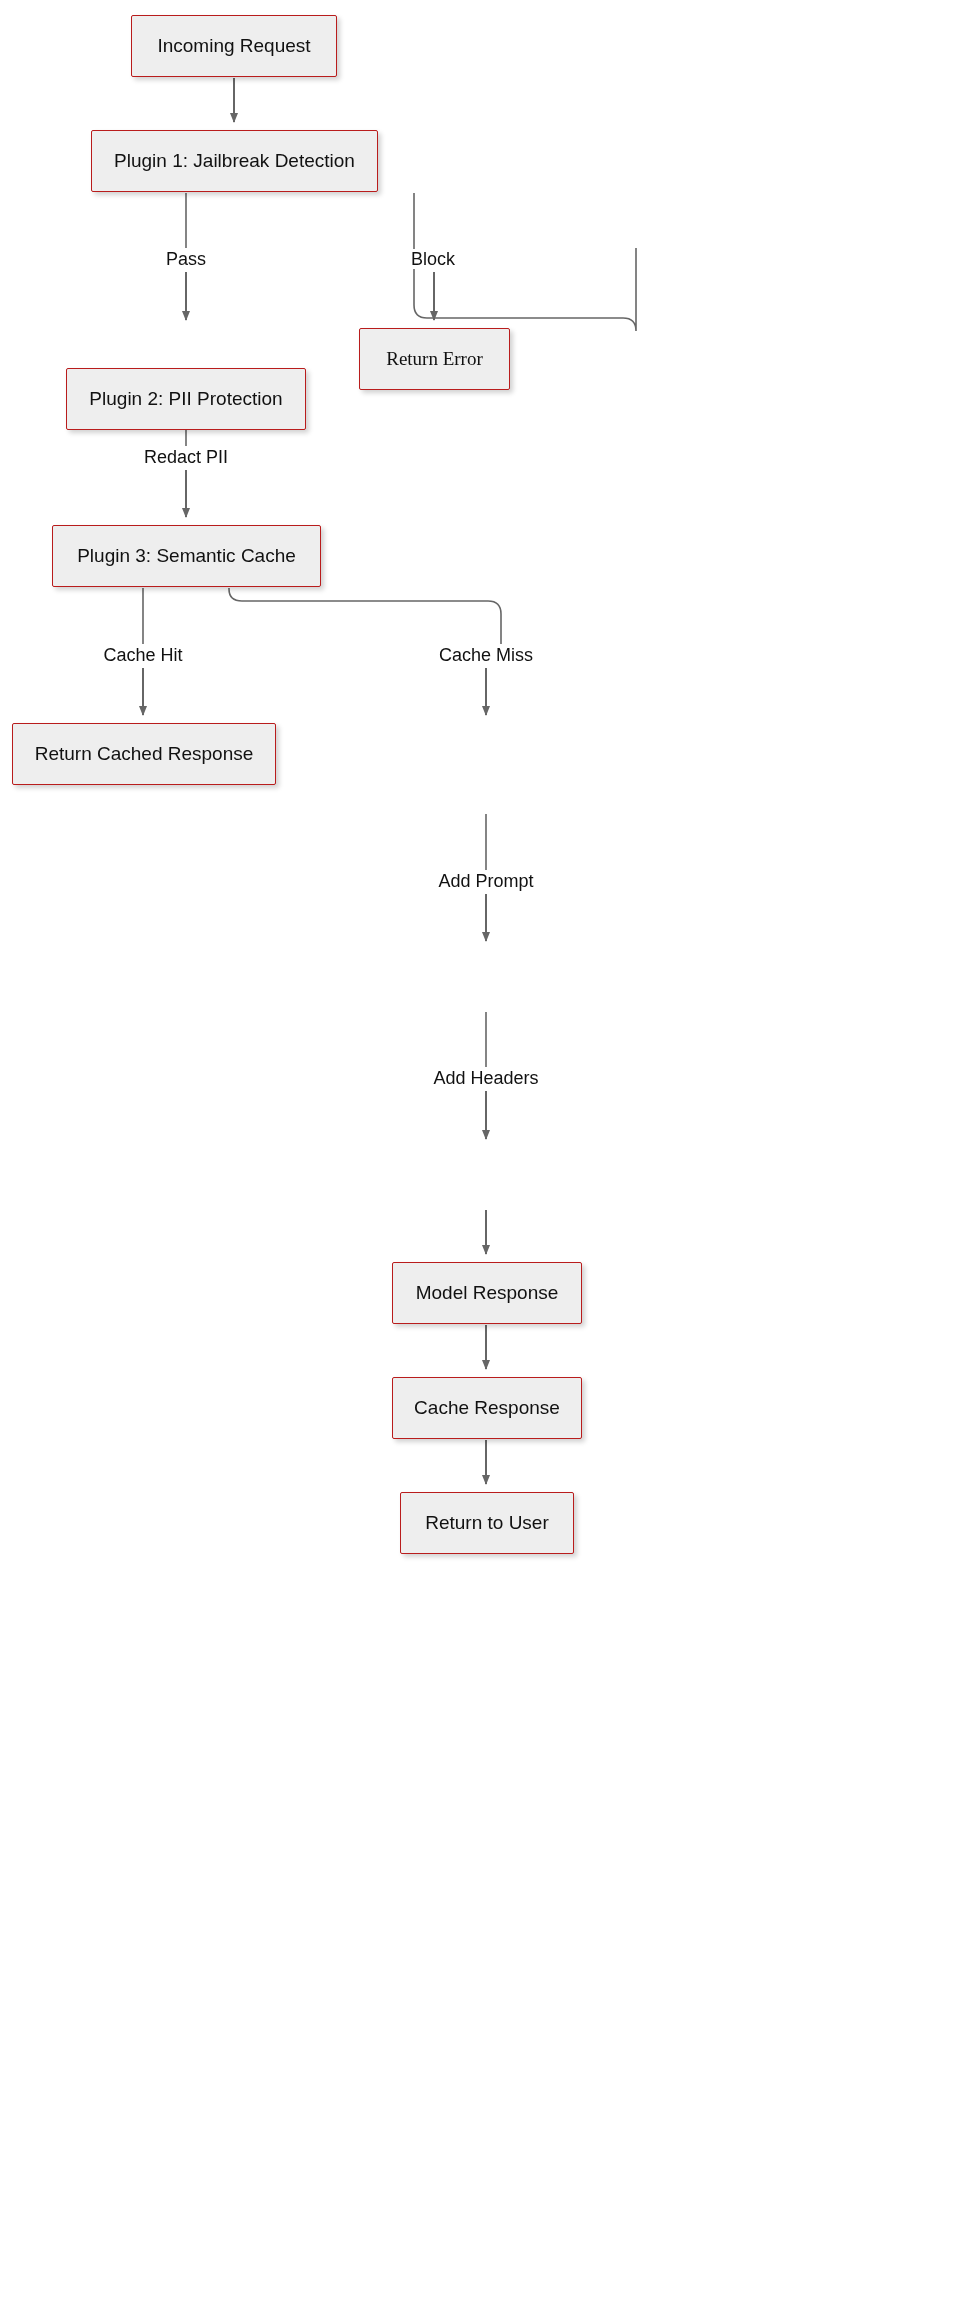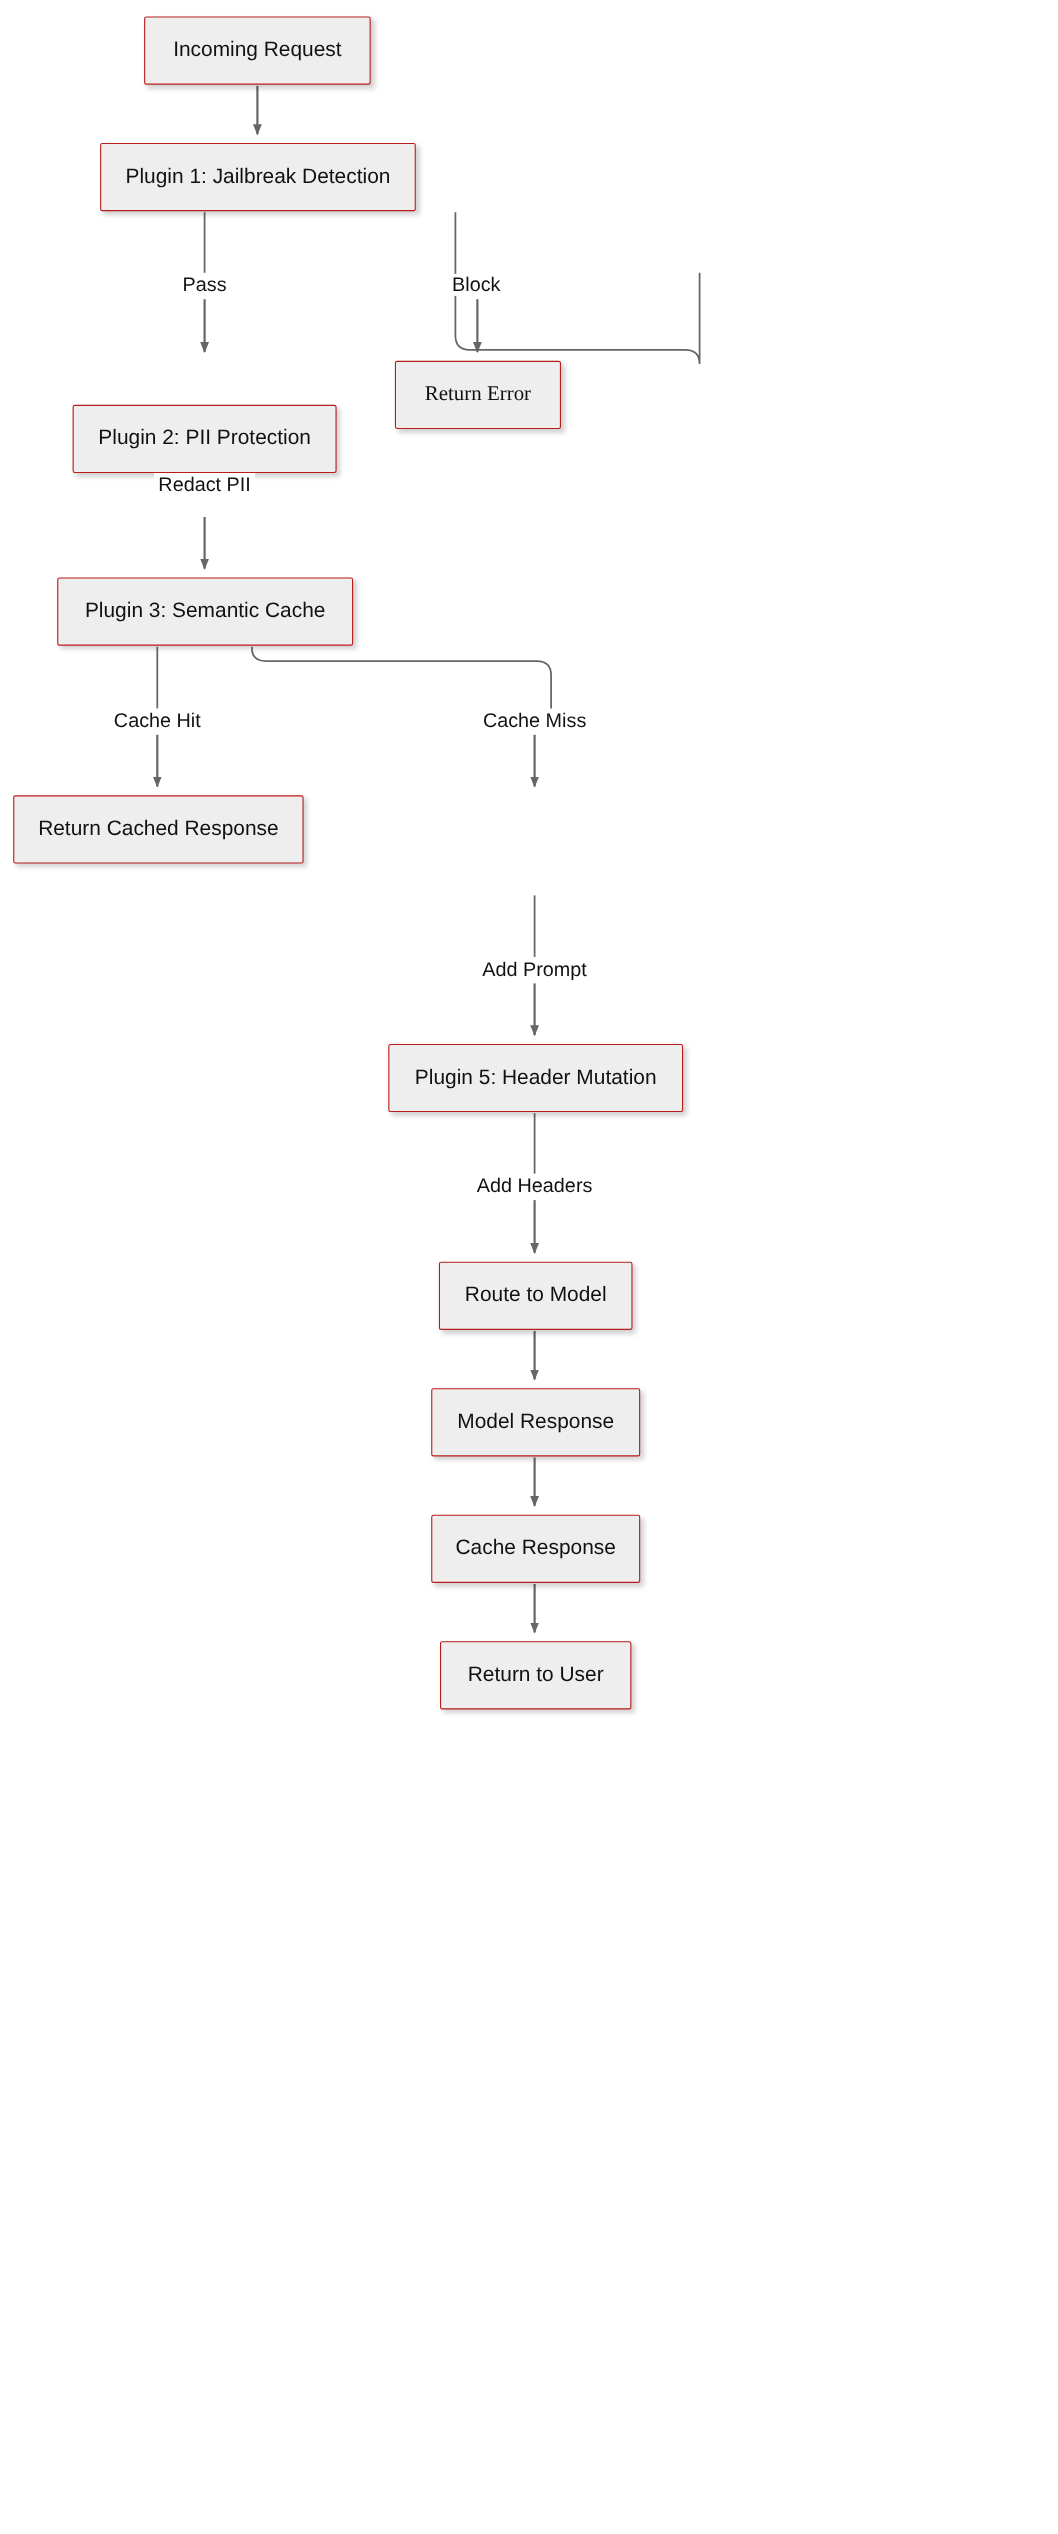--- a/index.html
+++ b/index.html
@@ -120,45 +120,39 @@
 
   <div class="node" style="left:52px; top:525px; width:269px; height:62px;">
     <span class="node-label">Plugin 3: Semantic Cache</span>
   </div>
 
   <div class="node" style="left:12px; top:723px; width:264px; height:62px;">
     <span class="node-label">Return Cached Response</span>
   </div>
 
 
-  <div class="node" style="left:353px; top:949px; width:268px; height:62px;">
-    <span class="node-label">Plugin 5: Header Mutation</span>
-  </div>
 
-  <div class="node" style="left:399px; top:1147px; width:176px; height:62px;">
-    <span class="node-label">Route to Model</span>
-  </div>
 
   <div class="node" style="left:392px; top:1262px; width:190px; height:62px;">
     <span class="node-label">Model Response</span>
   </div>
 
   <div class="node" style="left:392px; top:1377px; width:190px; height:62px;">
     <span class="node-label">Cache Response</span>
   </div>
 
   <div class="node" style="left:400px; top:1492px; width:174px; height:62px;">
     <span class="node-label">Return to User</span>
   </div>
 
   <div class="edge-label" style="left:186px; top:259px;">Pass</div>
 
   <div class="edge-label" style="left:433px; top:259px;">Block</div>
 
-  <div class="edge-label" style="left:186px; top:440px;">Redact PII</div>
+  <div class="edge-label" style="left:186px; top:457px;">Redact PII</div>
 
   <div class="edge-label" style="left:143px; top:655px;">Cache Hit</div>
 
   <div class="edge-label" style="left:486px; top:655px;">Cache Miss</div>
 
   <div class="edge-label" style="left:486px; top:881px;">Add Prompt</div>
 
   <div class="edge-label" style="left:486px; top:1078px;text-align:right;">Add Headers</div>
 
 </div>

